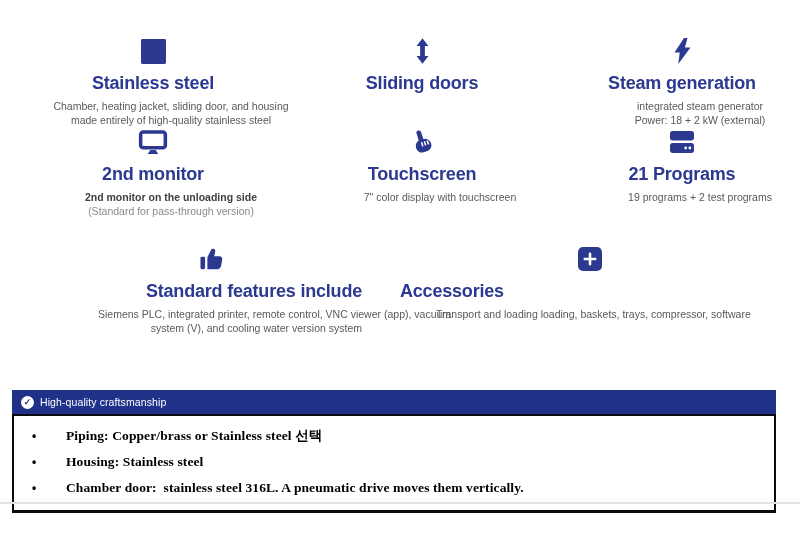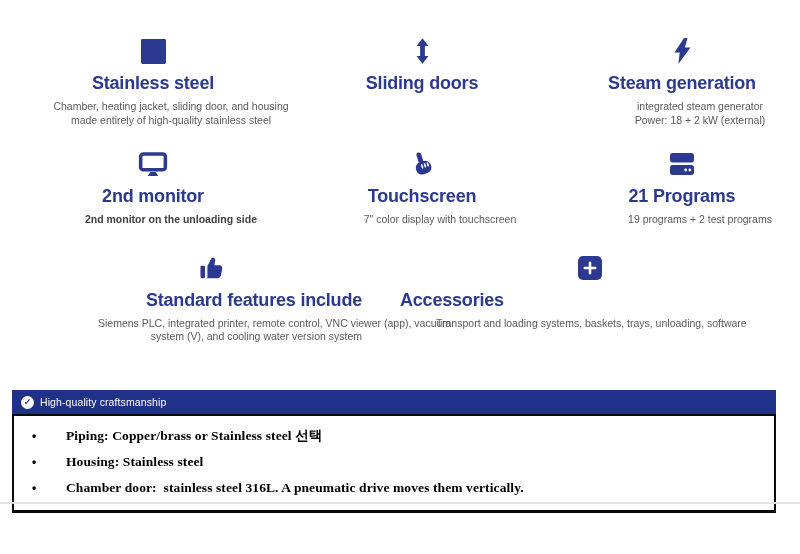--- a/index.html
+++ b/index.html
@@ -14,21 +14,20 @@
     width:800px;height:554px;
     background:#ffffff;
     font-family:"Liberation Sans", sans-serif;
     position:relative;
     overflow:hidden;
   }
   
   .grid{
     display:grid;
     grid-template-columns:306px 232px 262px;
-    row-gap:22px;
     padding-top:36px;
   }
   .cell{text-align:center;}
   .cell.shift-right{transform:translateX(13px);}
   .icon-wrap{
     height:30px;
     display:flex;align-items:center;justify-content:center;
     color:var(--accent);
     margin-bottom:5px;
   }
@@ -134,20 +133,21 @@
   <div class="cell cell-monitor">
     <div class="icon-wrap">
       <svg viewBox="0 0 34 30" width="30" height="27">
         <rect x="3" y="3" width="28" height="18" rx="3" fill="none" stroke="currentColor" stroke-width="4"></rect>
         <path fill="currentColor" d="M11 28 L23 28 L20 23.5 L14 23.5 Z"></path>
       </svg>
     </div>
     <h3 class="feature-title">2nd monitor</h3>
     <p class="sub">
       <span class="sub-line line1">2nd monitor on the unloading side</span>
+      <span class="sub-line line2">(Standard for pass-through version)</span>
     </p>
   </div>
 
   <div class="cell">
     <div class="icon-wrap">
       <svg viewBox="0 0 28 28" width="26" height="26">
         <g transform="rotate(-18 14 14)" fill="currentColor">
           <rect x="11.2" y="1" width="5.2" height="14" rx="2.6"></rect>
           <rect x="6" y="11.5" width="16.8" height="13.5" rx="6.2"></rect>
           <rect x="12.6" y="14" width="1.7" height="4.8" rx="0.85" fill="#ffffff"></rect>
@@ -200,21 +200,21 @@
   <div class="card-acc">
     <div class="icon-wrap">
       <svg viewBox="0 0 26 26" width="24" height="24" fill="currentColor">
         <rect width="26" height="26" rx="5.5"></rect>
         <rect x="11.6" y="6" width="2.8" height="14" rx="1.2" fill="#ffffff"></rect>
         <rect x="6" y="11.6" width="14" height="2.8" rx="1.2" fill="#ffffff"></rect>
       </svg>
     </div>
     <h3 class="feature-title">Accessories</h3>
     <p class="sub">
-      <span class="sub-line">Transport and loading systems, baskets, trays, unloading, software</span>
+      <span class="sub-line">Transport and loading loading, baskets, trays, compressor, software</span>
 
     </p>
   </div>
 
 </div>
 
 <div class="craft-box">
   <div class="craft-header">
     <span class="check-badge">✓</span>
     <span class="craft-title">High-quality craftsmanship</span>

